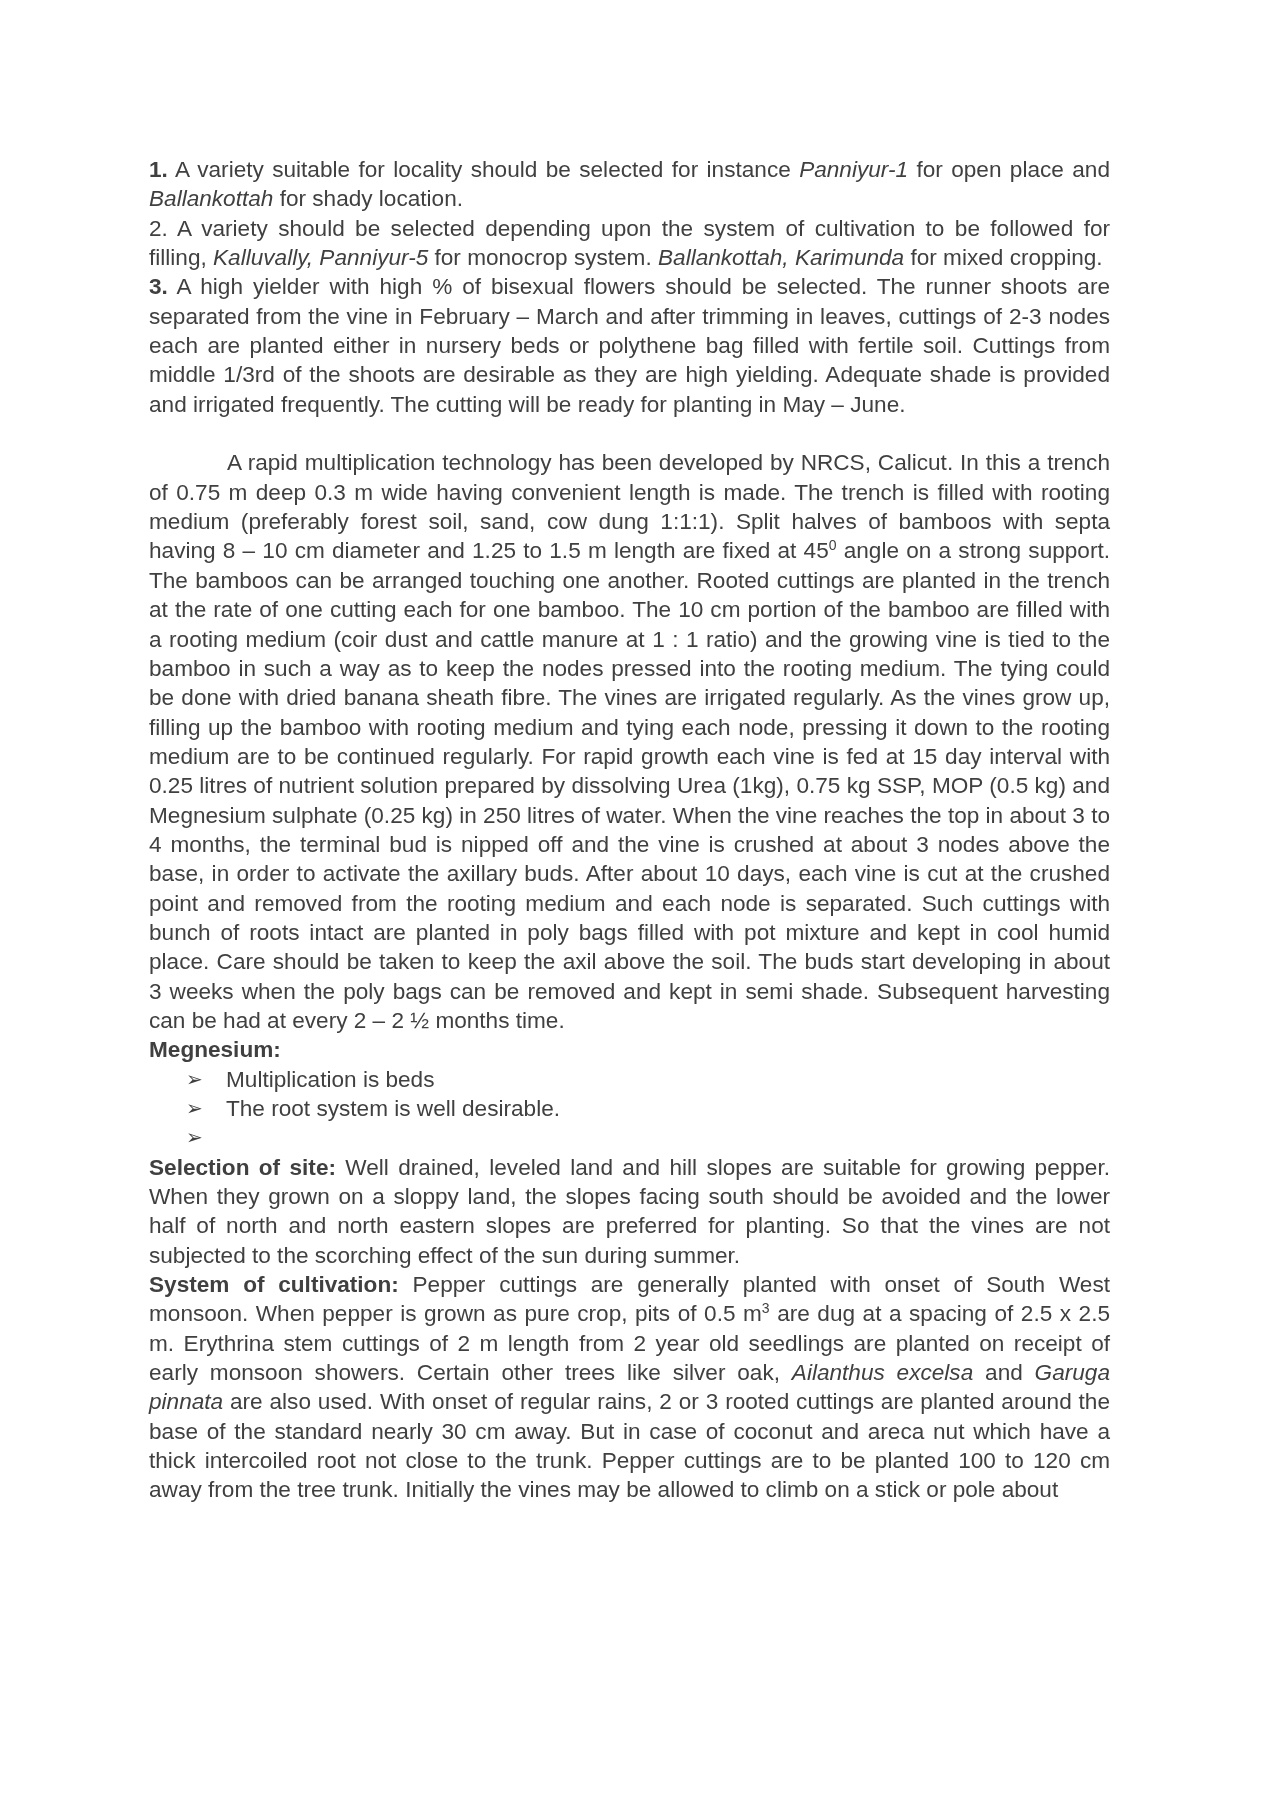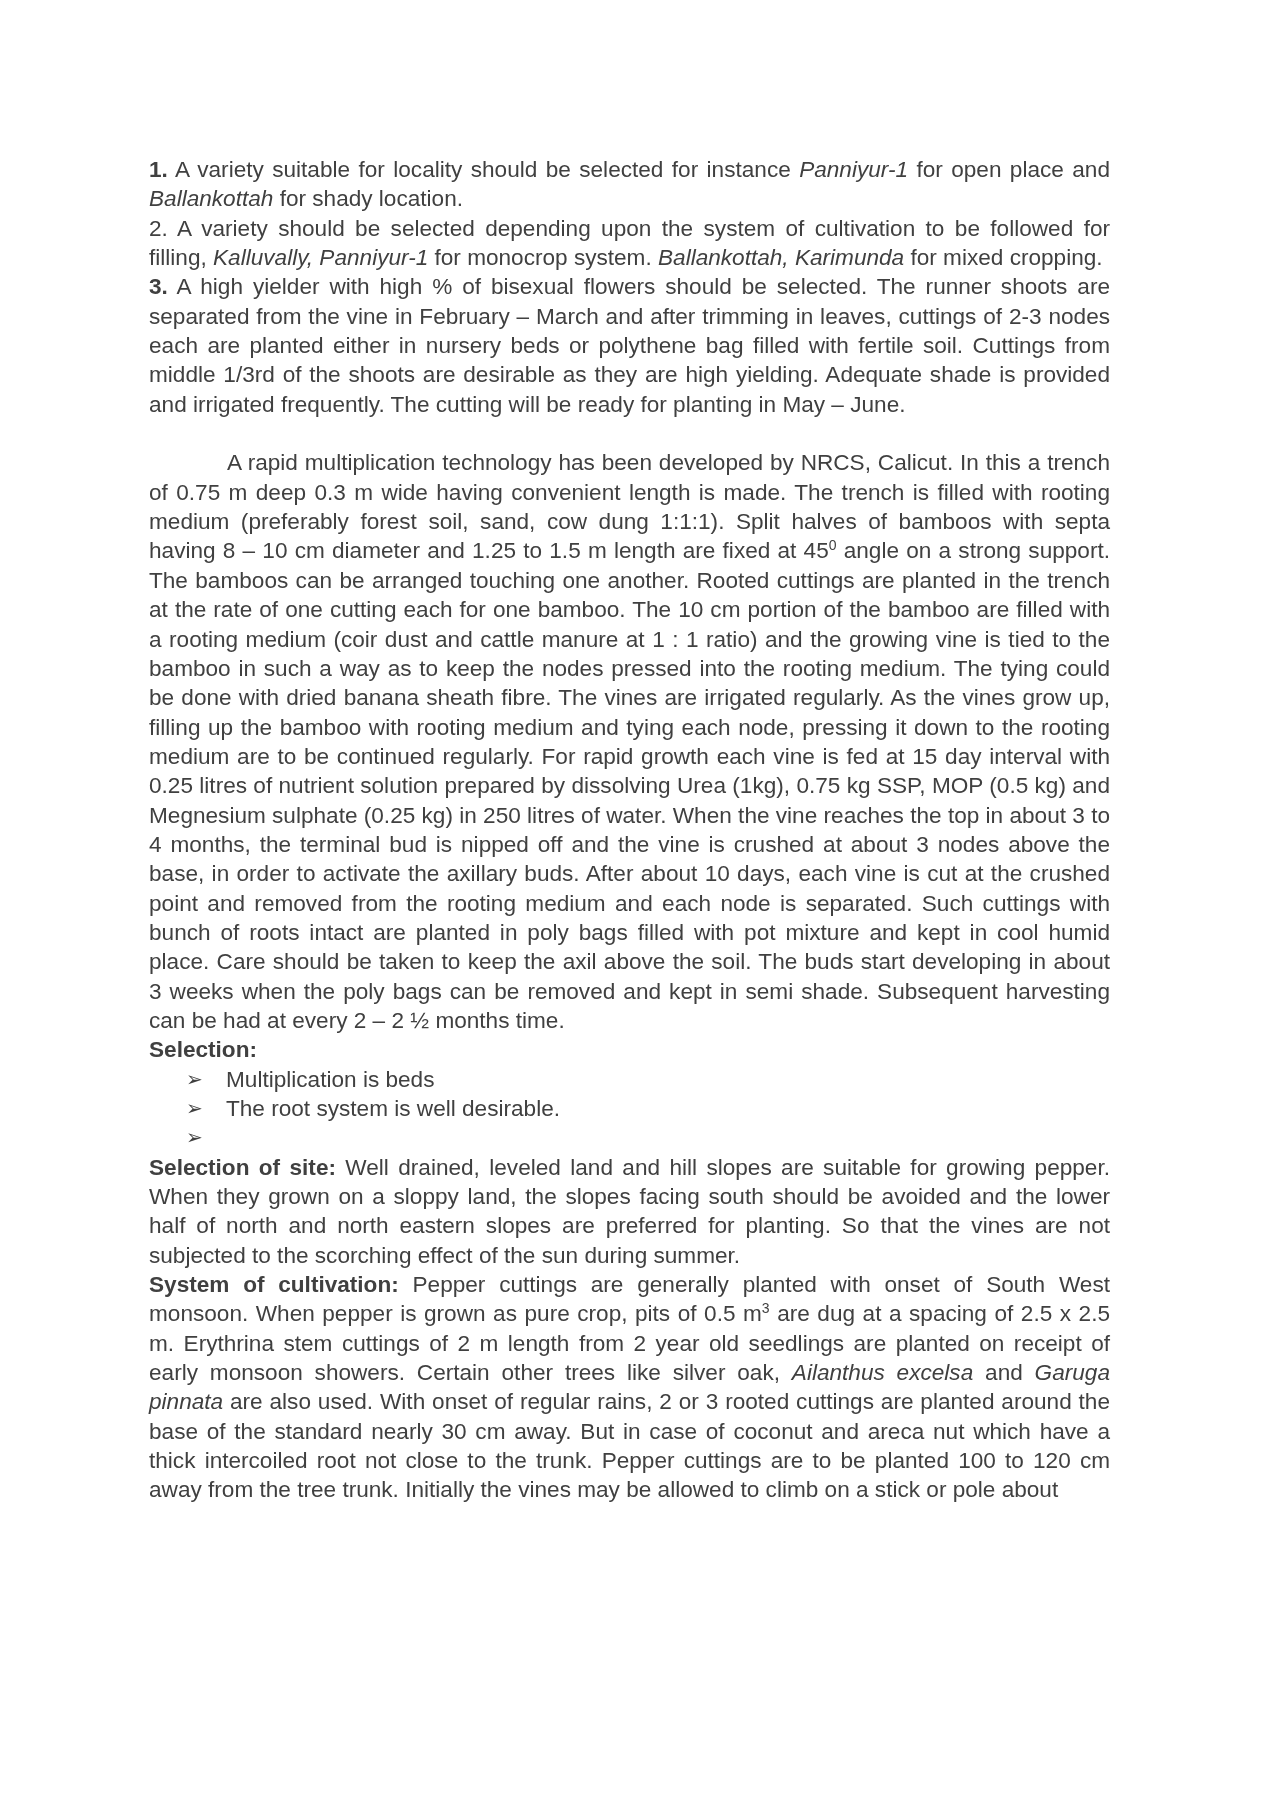--- a/index.html
+++ b/index.html
@@ -28,29 +28,29 @@
     font-size: 20px;
   }
 </style>
 </head>
 <body>
 
 <div class="page">
 
   <p class="last-line-left"><b>1.</b><span> A variety suitable for locality should be selected for instance </span><i>Panniyur-1</i><span> for open place and </span><i>Ballankottah</i><span> for shady location.</span></p>
 
-  <p class="last-line-left"><span>2.</span><span> A variety should be selected depending upon the system of cultivation to be followed for filling, </span><i>Kalluvally, Panniyur-1</i><span> for monocrop system. </span><i>Ballankottah, Karimunda</i><span> for mixed cropping.</span></p>
+  <p class="last-line-left"><span>2.</span><span> A variety should be selected depending upon the system of cultivation to be followed for filling, </span><i>Kalluvally, Panniyur-5</i><span> for monocrop system. </span><i>Ballankottah, Karimunda</i><span> for mixed cropping.</span></p>
 
   <p class="last-line-left"><b>3.</b><span> A high yielder with high % of bisexual flowers should be selected. The runner shoots are separated from the vine in February – March and after trimming in leaves, cuttings of 2-3 nodes each are planted either in nursery beds or polythene bag filled with fertile soil. Cuttings from middle 1/3rd of the shoots are desirable as they are high yielding. Adequate shade is provided and irrigated frequently. The cutting will be ready for planting in May – June.</span></p>
 
   <div class="blank"></div>
 
   <p class="indent last-line-left"><span>A rapid multiplication technology has been developed by NRCS, Calicut. In this a trench of 0.75 m deep 0.3 m wide having convenient length is made. The trench is filled with rooting medium (preferably forest soil, sand, cow dung 1:1:1). Split halves of bamboos with septa having 8 – 10 cm diameter and 1.25 to 1.5 m length are fixed at 45</span><sup>0</sup><span> angle on a strong support. The bamboos can be arranged touching one another. Rooted cuttings are planted in the trench at the rate of one cutting each for one bamboo. The 10 cm portion of the bamboo are filled with a rooting medium (coir dust and cattle manure at 1 : 1 ratio) and the growing vine is tied to the bamboo in such a way as to keep the nodes pressed into the rooting medium. The tying could be done with dried banana sheath fibre. The vines are irrigated regularly. As the vines grow up, filling up the bamboo with rooting medium and tying each node, pressing it down to the rooting medium are to be continued regularly. For rapid growth each vine is fed at 15 day interval with 0.25 litres of nutrient solution prepared by dissolving Urea (1kg), 0.75 kg SSP, MOP (0.5 kg) and Megnesium sulphate (0.25 kg) in 250 litres of water. When the vine reaches the top in about 3 to 4 months, the terminal bud is nipped off and the vine is crushed at about 3 nodes above the base, in order to activate the axillary buds. After about 10 days, each vine is cut at the crushed point and removed from the rooting medium and each node is separated. Such cuttings with bunch of roots intact are planted in poly bags filled with pot mixture and kept in cool humid place. Care should be taken to keep the axil above the soil. The buds start developing in about 3 weeks when the poly bags can be removed and kept in semi shade. Subsequent harvesting can be had at every 2 – 2 ½ months time.</span></p>
 
-  <p><b>Selection:</b></p>
+  <p><b>Megnesium:</b></p>
   <ul class="bullets">
     <li><span class="arrow">➢</span><span>Multiplication is beds</span></li>
     <li><span class="arrow">➢</span><span>The root system is well desirable.</span></li>
     <li><span class="arrow">➢</span></li>
   </ul>
 
   <div class="blank"></div>
 
   <p class="last-line-left"><b>Selection of site:</b><span> Well drained, leveled land and hill slopes are suitable for growing pepper. When they grown on a sloppy land, the slopes facing south should be avoided and the lower half of north and north eastern slopes are preferred for planting. So that the vines are not subjected to the scorching effect of the sun during summer.</span></p>
 

